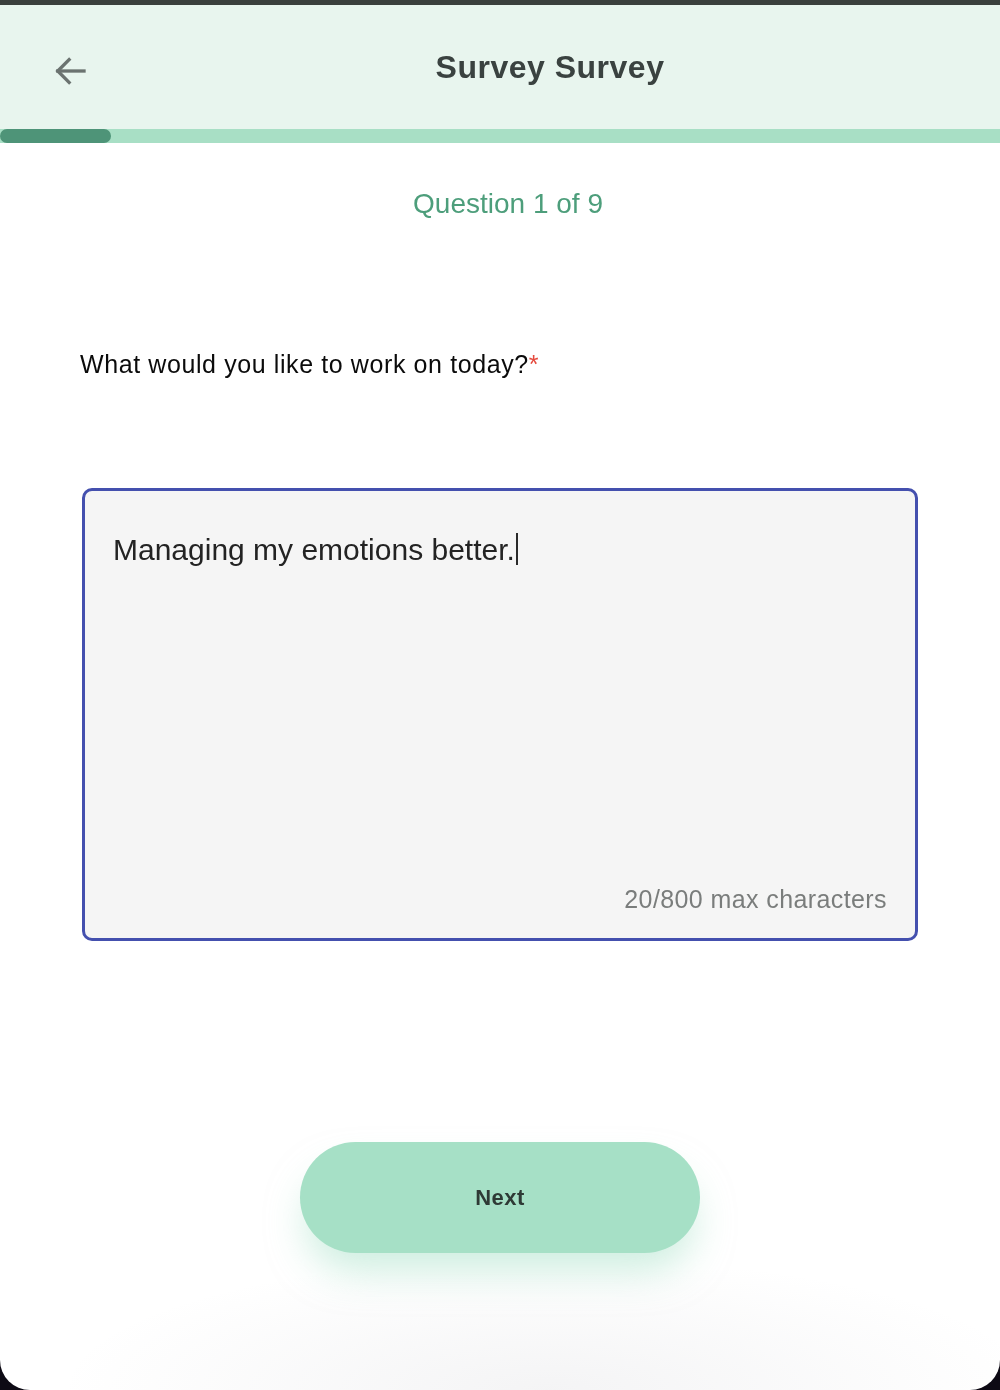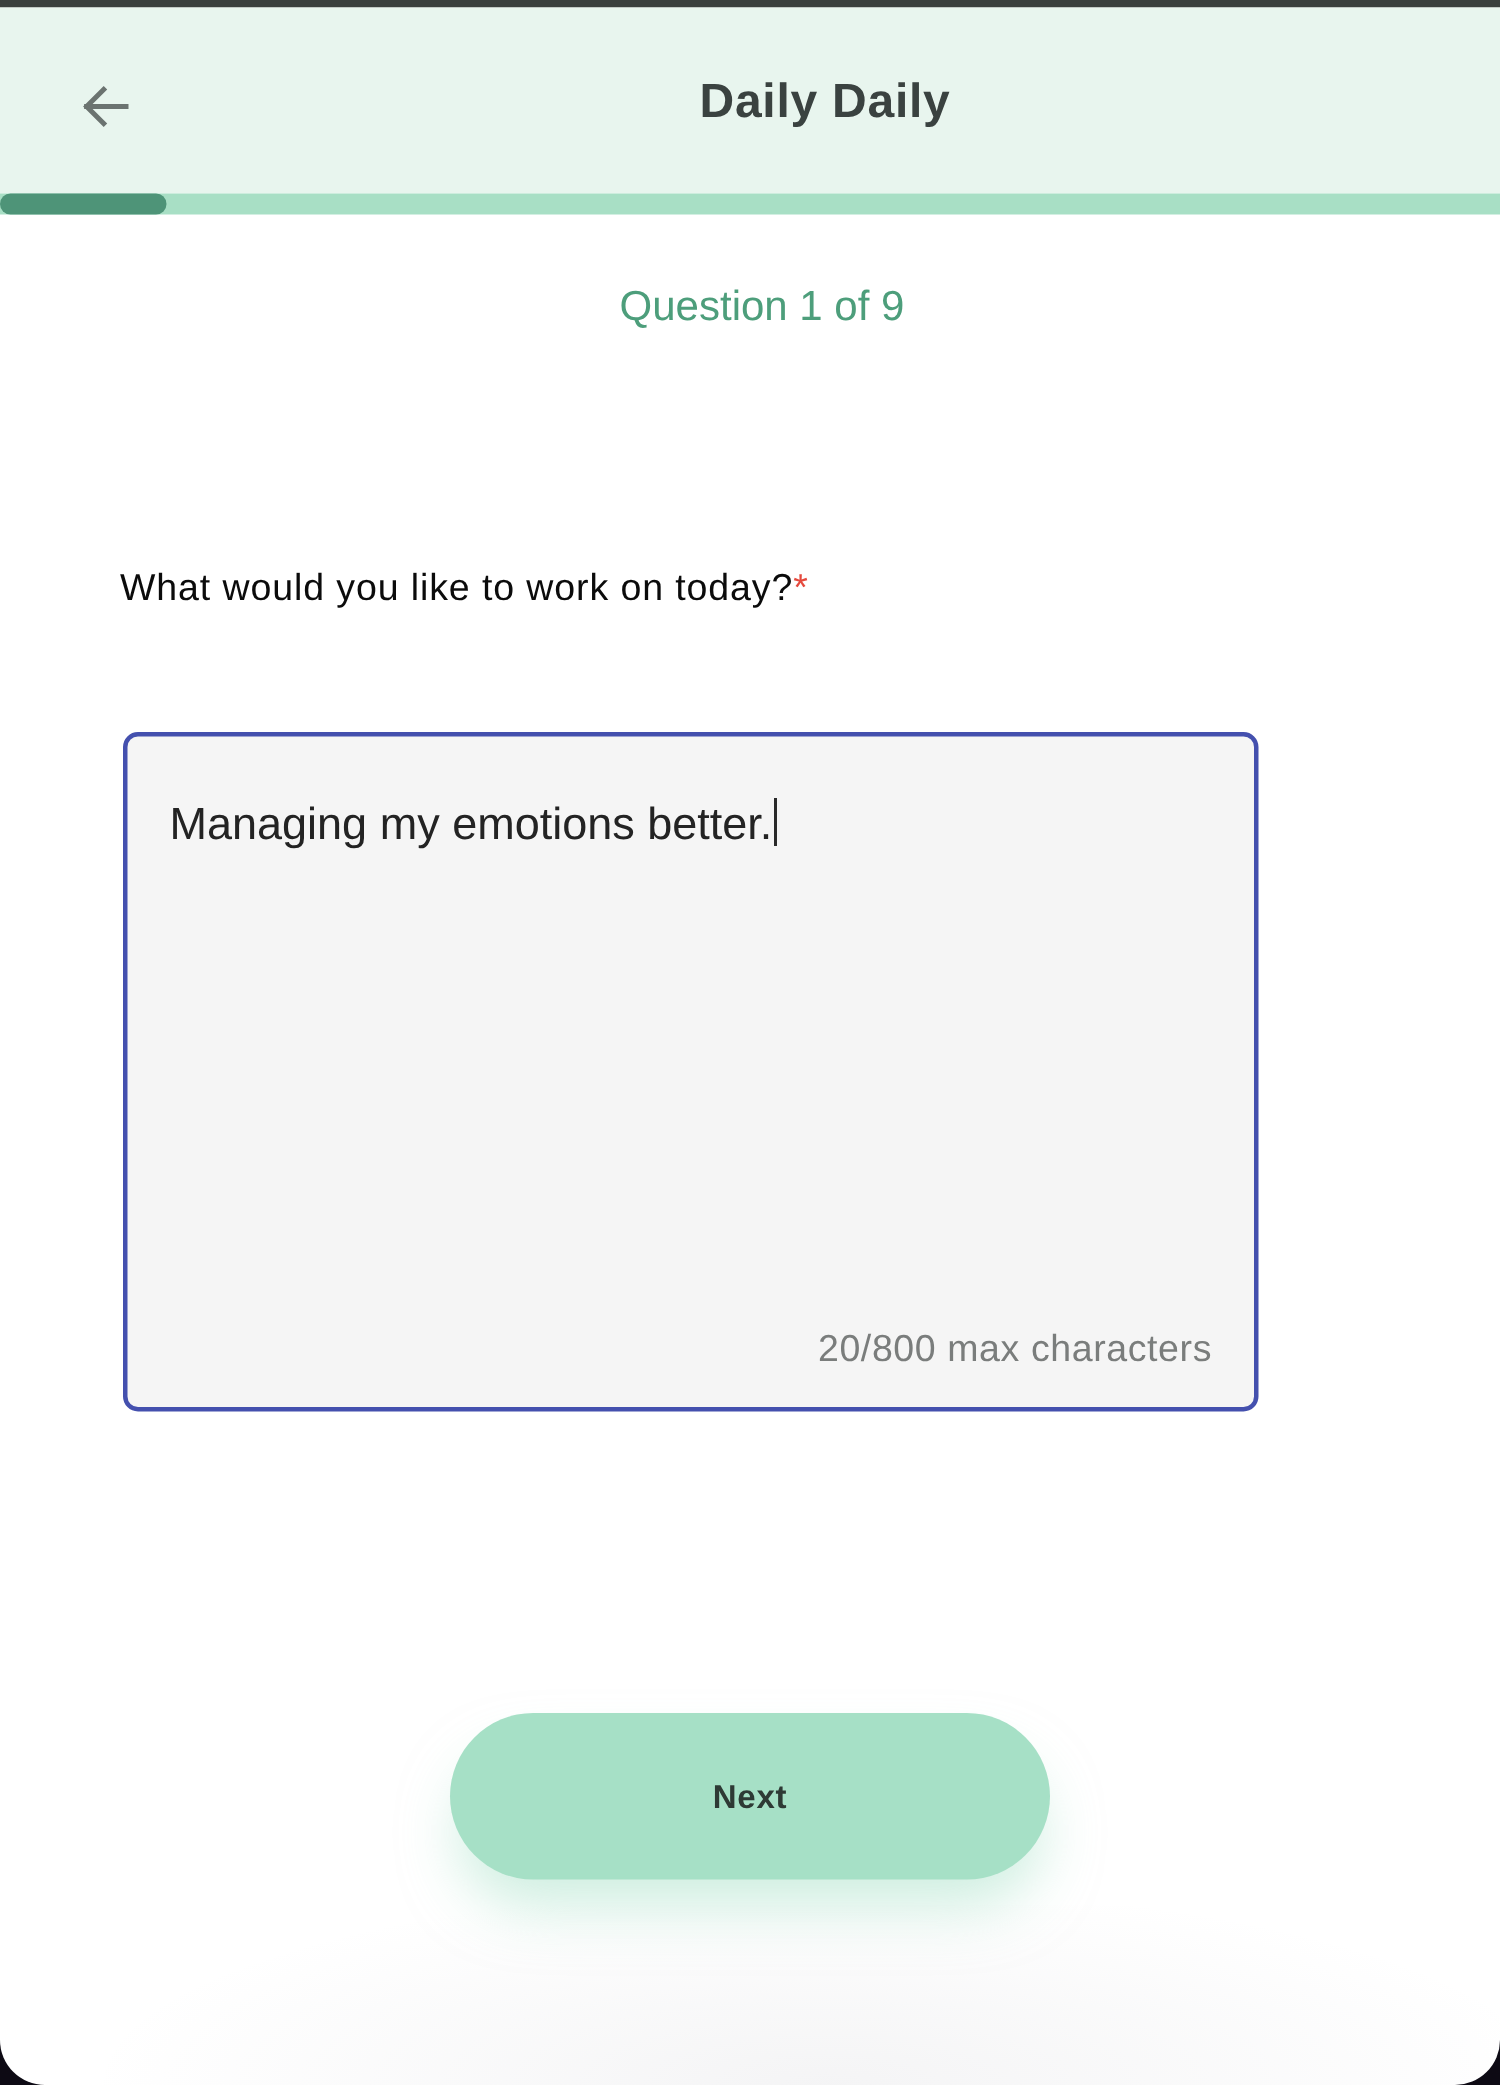--- a/index.html
+++ b/index.html
@@ -80,28 +80,27 @@
     padding-left: 16px;
   }
   
   .question-label {
     position: absolute;
     top: 350px; left: 80px;
     right: 60px;
     font-size: 25px;
     color: #0b0b0b;
     letter-spacing: 0.6px;
-    margin-top: 28px;
   }
   .required-asterisk { color: #e5493d; }
   
   .answer-textarea {
     position: absolute;
     left: 82px; top: 488px;
-    width: 757px; height: 453px;
+    width: 836px; height: 453px;
     background: #f5f5f5;
     border: 3px solid #4450ae;
     border-radius: 10px;
     cursor: text;
   }
   .answer-text {
     position: absolute;
     top: 40px; left: 28px; right: 28px;
     font-size: 30px;
     color: #232323;
@@ -156,21 +155,21 @@
 
   <div class="header">
     <button class="back-button">
       <span>
         <svg width="42" height="42" viewBox="0 0 24 24" fill="none" stroke="#6b7370" stroke-width="1.9" stroke-linecap="square">
           <path d="M20 12H5"></path>
           <path d="M11.5 5.5 5 12l6.5 6.5"></path>
         </svg>
       </span>
     </button>
-    <div class="page-title">Daily Daily</div>
+    <div class="page-title">Survey Survey</div>
   </div>
 
   <div class="progress-track">
     <div class="progress-fill" style="width:11.1%"></div>
   </div>
 
   <div class="question-counter">Question 1 of 9</div>
 
   <div class="question-label"><span>What would you like to work on today?</span><span class="required-asterisk">*</span></div>
 

